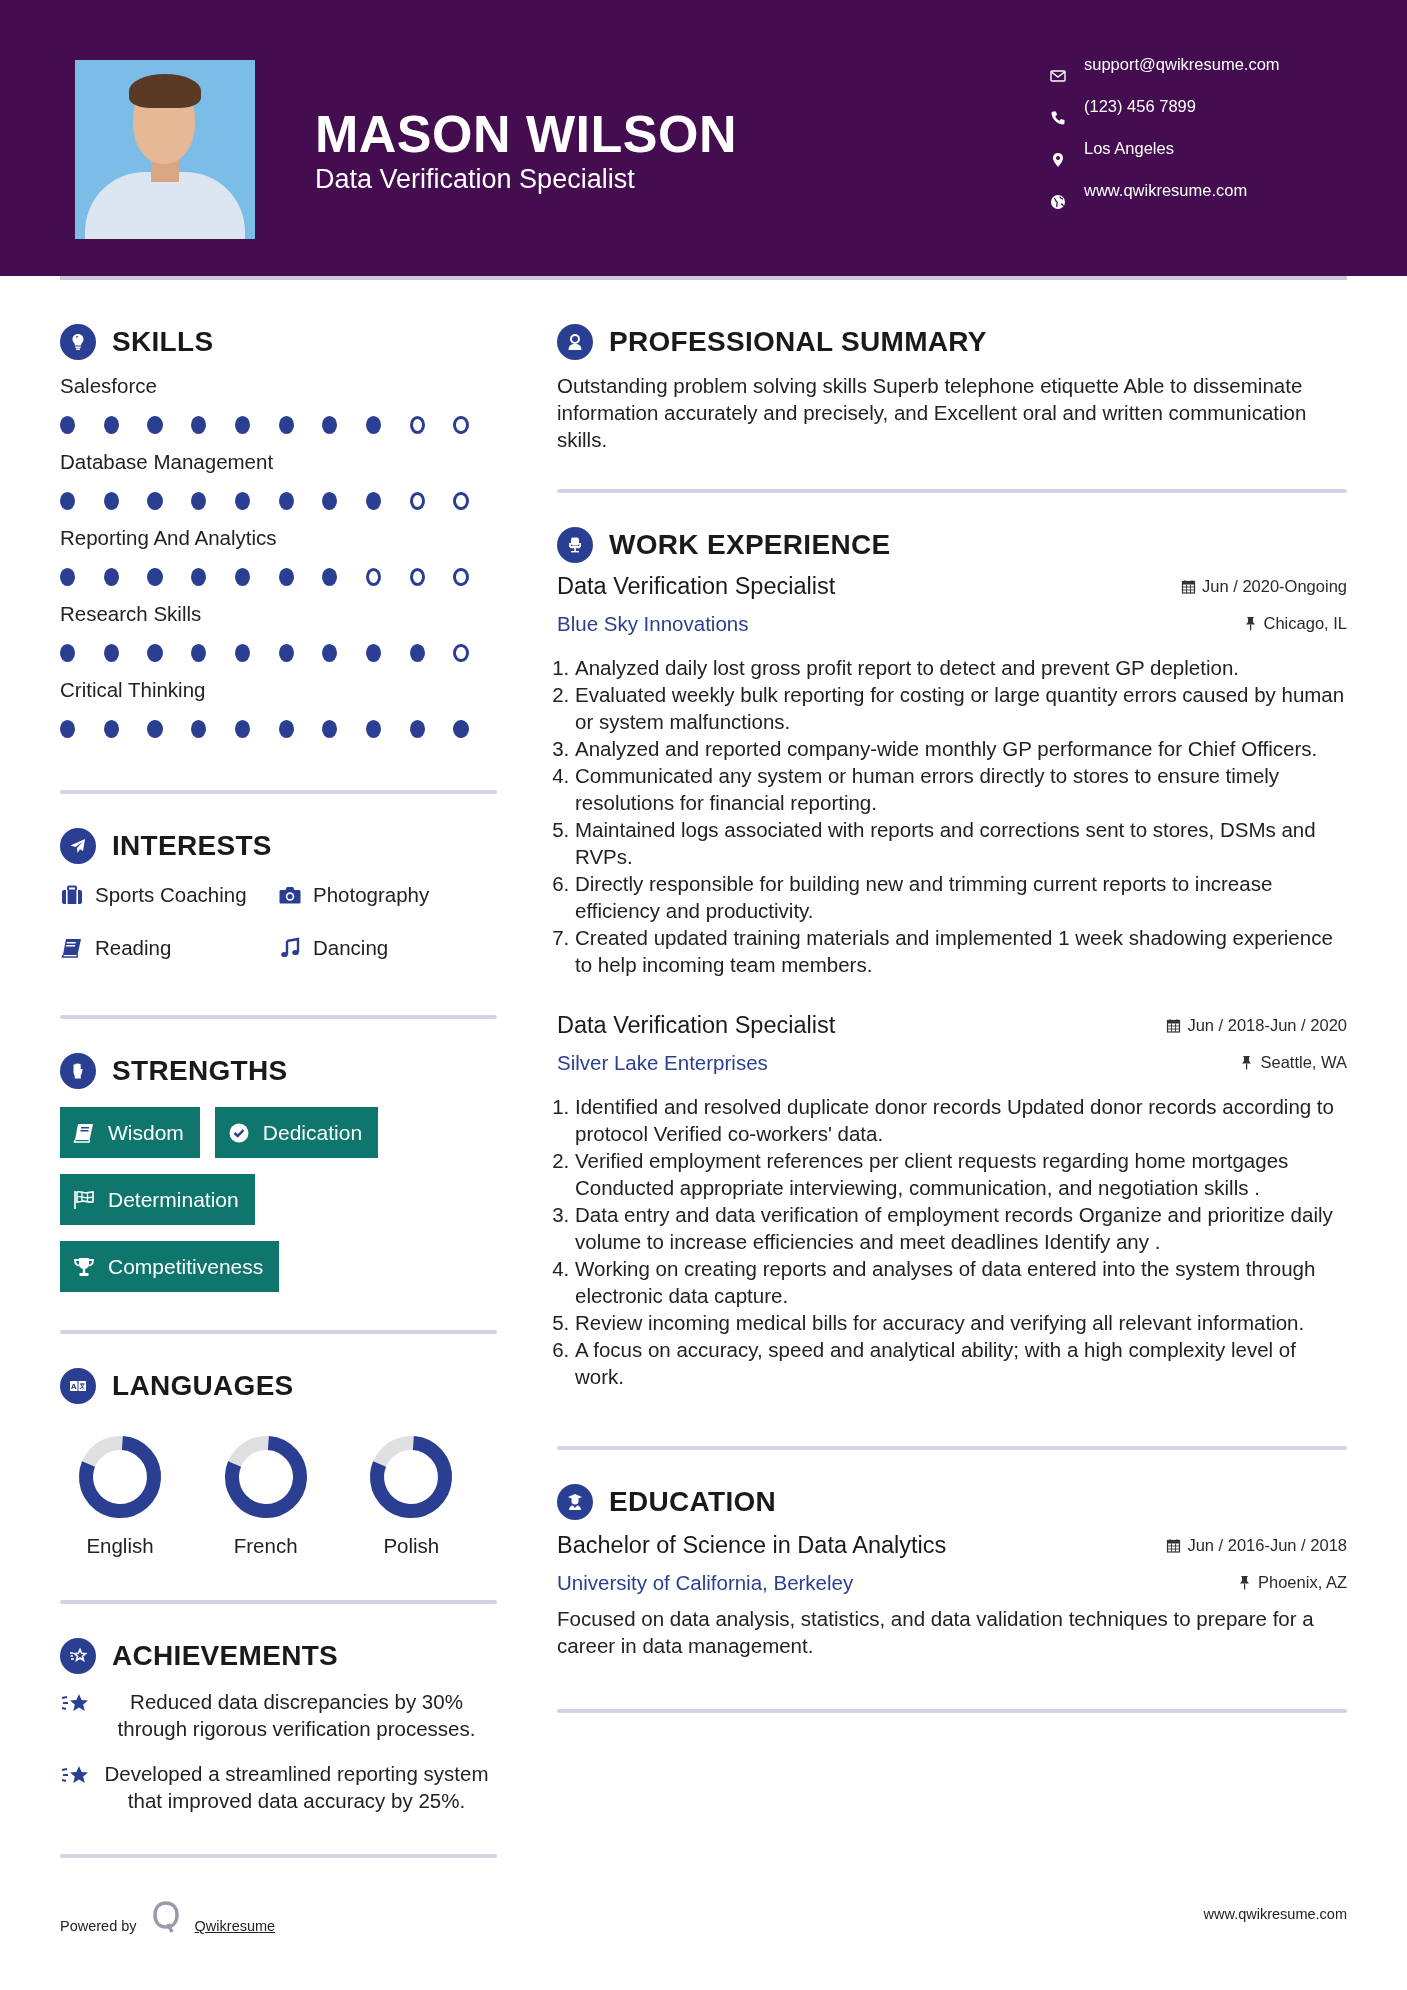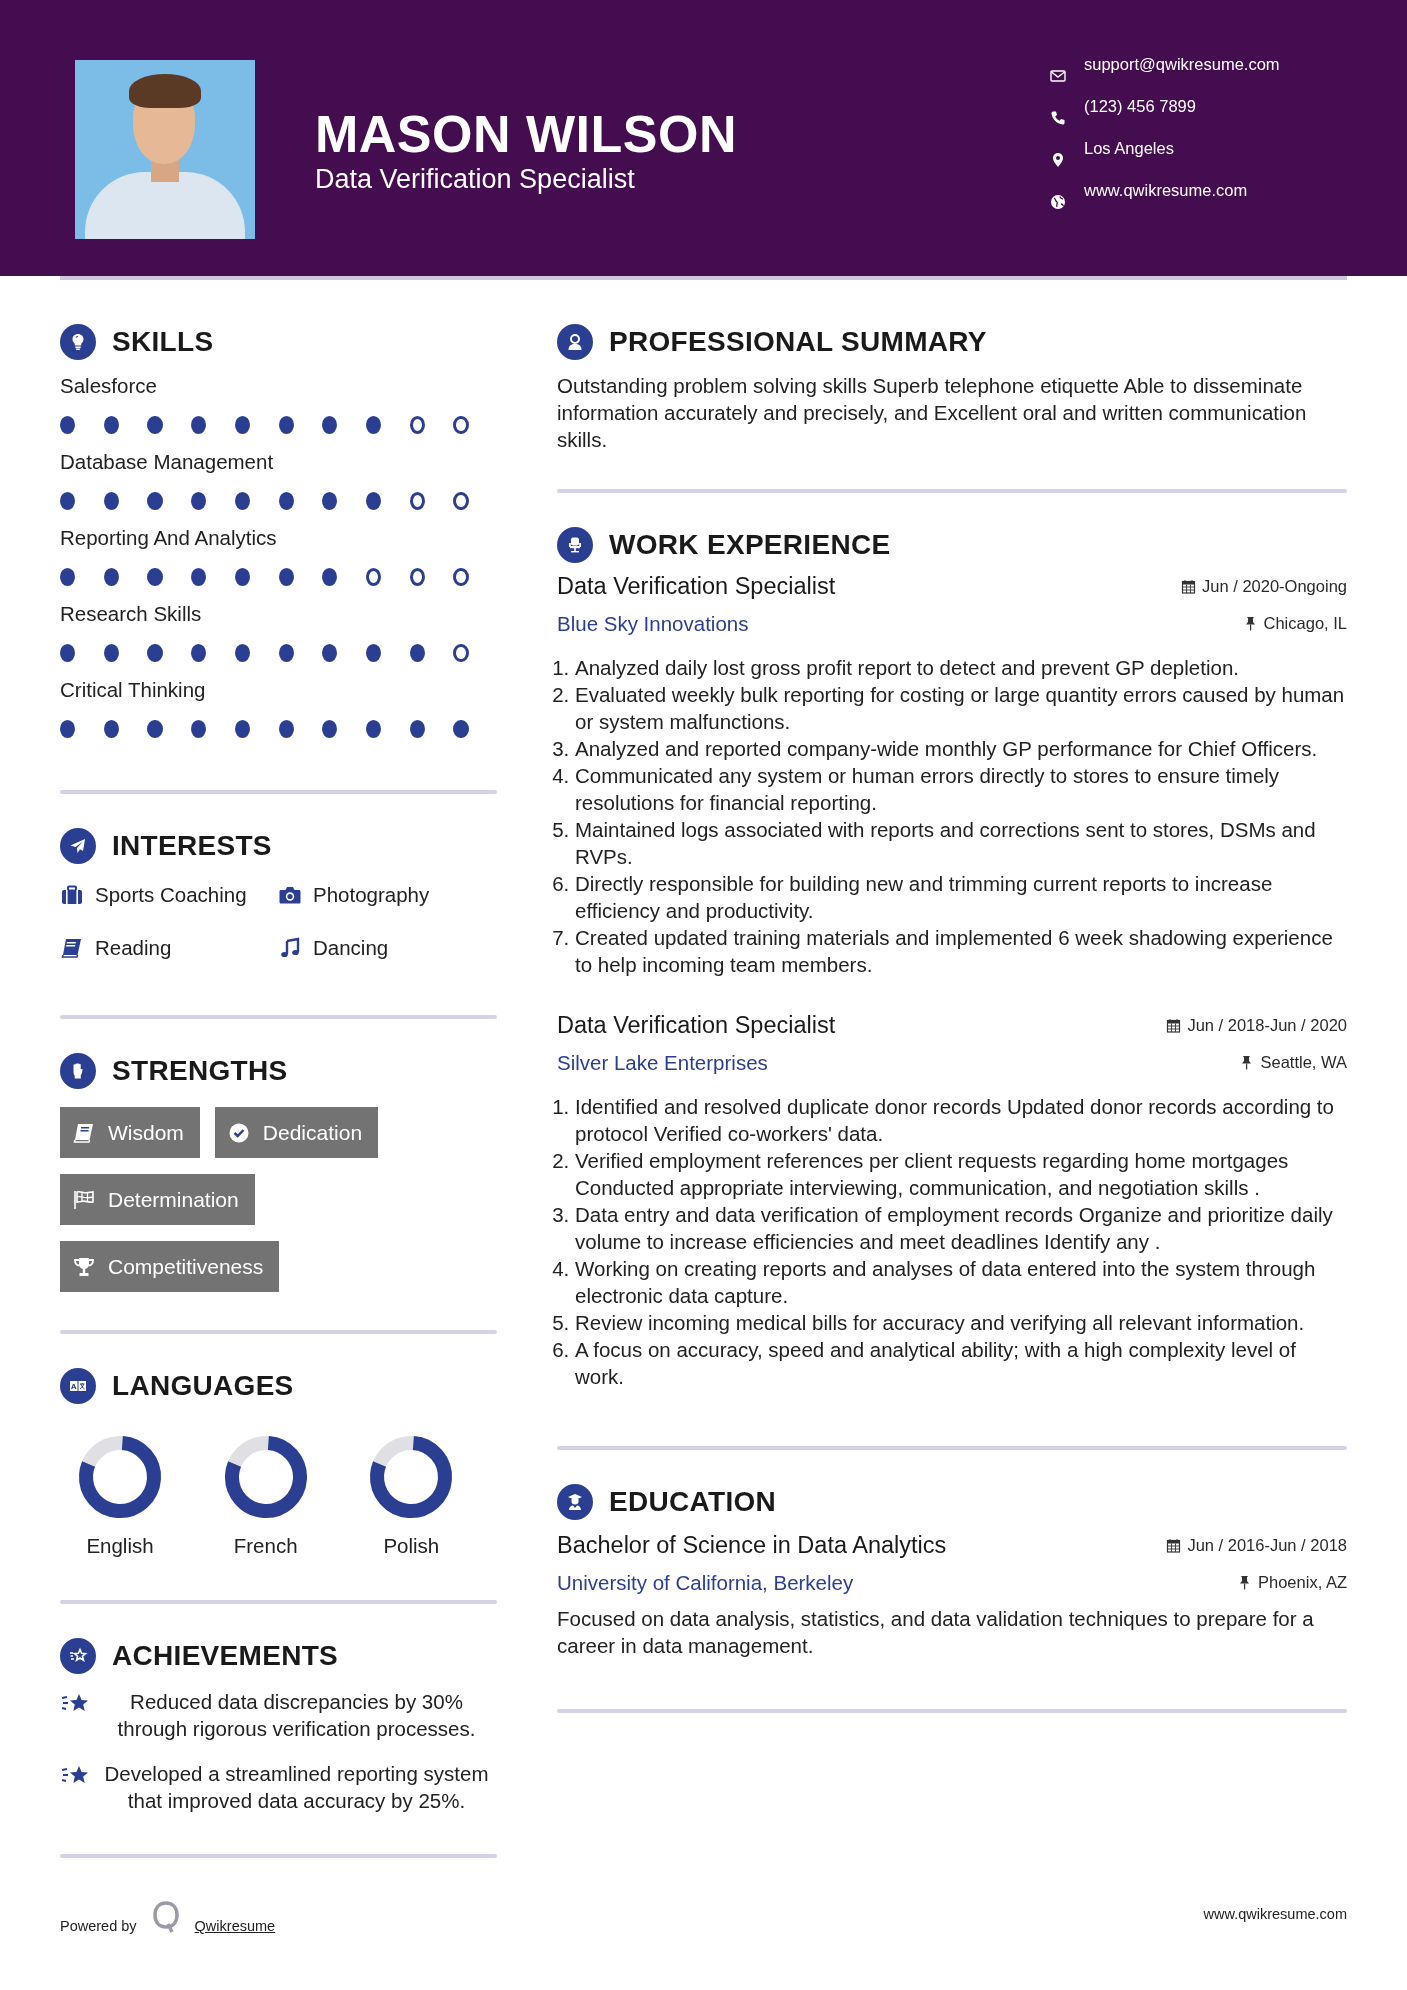--- a/index.html
+++ b/index.html
@@ -34,21 +34,21 @@
   .skill-name { font-size: 20.5px; color: #222; margin-top: 10px; height: 28px; }
   .dots { display: flex; gap: 0; margin-top: 8px; height: 30px; align-items: center; }
   .dot { width: 18px; height: 18px; border-radius: 50%; margin-right: 28.5px; background: #2b3f92; border: 3px solid #2b3f92; }
   .dot.empty { background: #fff; }
 
   .interests { display: grid; grid-template-columns: 218px 219px; row-gap: 27px; margin-top: 14px; }
   .interest { display: flex; align-items: center; font-size: 20.5px; color: #222; height: 26px; }
   .interest svg { width: 24px; height: 22px; margin-right: 11px; flex-shrink: 0; }
 
   .strengths { display: flex; flex-wrap: wrap; gap: 16px 15px; margin-top: 14px; width: 380px; }
-  .badge { display: inline-flex; align-items: center; height: 51px; padding: 0 16px 0 12px; background: #737373; color: #fff; font-size: 21px; }
+  .badge { display: inline-flex; align-items: center; height: 51px; padding: 0 16px 0 12px; background: #0f766e; color: #fff; font-size: 21px; }
   .badge svg { width: 24px; height: 22px; margin-right: 12px; }
 
   .langs { display: flex; margin-top: 26px; }
   .lang { width: 146px; display: flex; flex-direction: column; align-items: flex-start; }
   .lang svg { width: 86px; height: 86px; margin-left: 17px; }
   .lang-name { font-size: 20.5px; color: #222; margin-top: 14px; width: 120px; text-align: center; }
 
   .ach { display: flex; margin-top: 10px; }
   .ach svg { width: 32px; height: 26px; flex-shrink: 0; margin-right: 12px; margin-top: 3px; }
   .ach-text { font-size: 20.5px; line-height: 27px; color: #222; width: 385px; text-align: center; }
@@ -423,21 +423,21 @@
               <span>Chicago, IL</span>
             </span>
           </div>
           <ol class="bullets">
             <li>Analyzed daily lost gross profit report to detect and prevent GP depletion.</li>
             <li>Evaluated weekly bulk reporting for costing or large quantity errors caused by human or system malfunctions.</li>
             <li>Analyzed and reported company-wide monthly GP performance for Chief Officers.</li>
             <li>Communicated any system or human errors directly to stores to ensure timely resolutions for financial reporting.</li>
             <li>Maintained logs associated with reports and corrections sent to stores, DSMs and RVPs.</li>
             <li>Directly responsible for building new and trimming current reports to increase efficiency and productivity.</li>
-            <li>Created updated training materials and implemented 6 week shadowing experience to help incoming team members.</li>
+            <li>Created updated training materials and implemented 1 week shadowing experience to help incoming team members.</li>
           </ol>
         </div>
         <div style="margin-top: 34px;">
           <div class="job-line">
             <span class="job-title">Data Verification Specialist</span>
             <span class="meta">
               <svg viewBox="0 0 15 15">
                 <rect x="1.5" y="2.5" width="12" height="11.5" fill="none" stroke="#333" stroke-width="1.2"></rect>
                 <rect x="1.5" y="2.5" width="12" height="3" fill="#333"></rect>
                 <path d="M4 1 L4 4 M11 1 L11 4 M1.5 8 L13.5 8 M1.5 11 L13.5 11 M5.5 5.5 L5.5 14 M9.5 5.5 L9.5 14" stroke="#333" stroke-width="0.9"></path>

